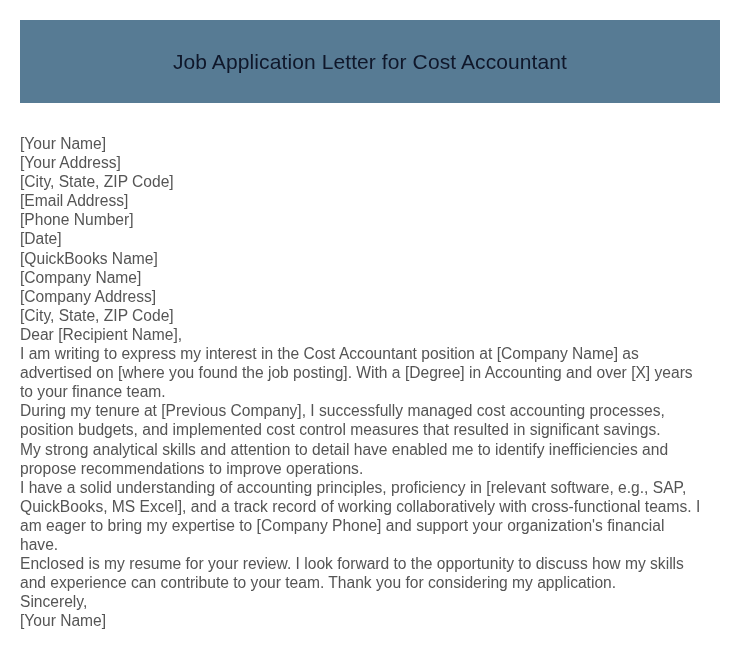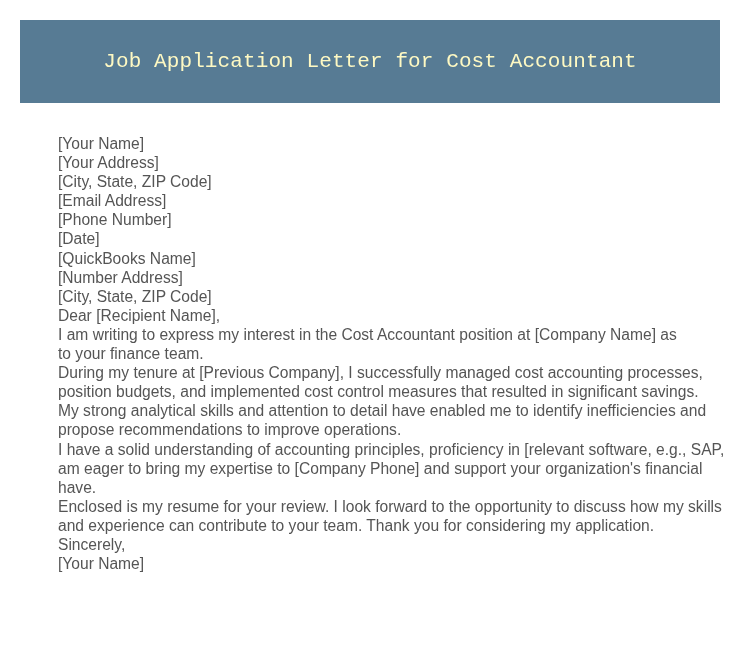--- a/index.html
+++ b/index.html
@@ -19,39 +19,38 @@
       left: 20px;
       top: 20px;
       width: 700px;
       height: 83px;
       background: #577b94;
       display: flex;
       align-items: center;
       justify-content: center;
     }
     .header-title {
-      color: #fef9c3;
+      color: #0f172a;
       font-size: 21px;
       letter-spacing: 0.1px;
-      font-family: Liberation Mono, monospace;
+      font-family: Liberation Sans, sans-serif;
     }
     .letter {
       position: absolute;
       left: 20px;
       top: 134px;
       width: 705px;
       color: #555555;
       font-size: 15.6px;
       line-height: 19.1px;
       font-family: "Liberation Sans", sans-serif;
     }
     .letter .line {
       display: block;
       white-space: nowrap;
-      margin-left: 38px;
     }
     .letter .para {
       display: block;
     }
   </style>
 </head>
 <body>
 
 <div class="header">
   <span class="header-title">Job Application Letter for Cost Accountant</span>
@@ -61,39 +60,42 @@
   <div>
     <span class="line">[Your Name]</span>
     <span class="line">[Your Address]</span>
     <span class="line">[City, State, ZIP Code]</span>
     <span class="line">[Email Address]</span>
     <span class="line">[Phone Number]</span>
   </div>
   <span class="line">[Date]</span>
   <div>
     <span class="line">[QuickBooks Name]</span>
-    <span class="line">[Number Address]</span>
+    <span class="line">[Company Name]</span>
+    <span class="line">[Company Address]</span>
     <span class="line">[City, State, ZIP Code]</span>
   </div>
   <span class="line">Dear [Recipient Name],</span>
 
   <div class="para">
     <span class="line">I am writing to express my interest in the Cost Accountant position at [Company Name] as</span>
+    <span class="line">advertised on [where you found the job posting]. With a [Degree] in Accounting and over [X] years</span>
     <span class="line">to your finance team.</span>
   </div>
 
   <div class="para">
     <span class="line">During my tenure at [Previous Company], I successfully managed cost accounting processes,</span>
     <span class="line">position budgets, and implemented cost control measures that resulted in significant savings.</span>
     <span class="line">My strong analytical skills and attention to detail have enabled me to identify inefficiencies and</span>
     <span class="line">propose recommendations to improve operations.</span>
   </div>
 
   <div class="para">
     <span class="line">I have a solid understanding of accounting principles, proficiency in [relevant software, e.g., SAP,</span>
+    <span class="line">QuickBooks, MS Excel], and a track record of working collaboratively with cross-functional teams. I</span>
     <span class="line">am eager to bring my expertise to [Company Phone] and support your organization's financial</span>
     <span class="line">have.</span>
   </div>
 
   <div class="para">
     <span class="line">Enclosed is my resume for your review. I look forward to the opportunity to discuss how my skills</span>
     <span class="line">and experience can contribute to your team. Thank you for considering my application.</span>
   </div>
 
   <span class="line">Sincerely,</span>

